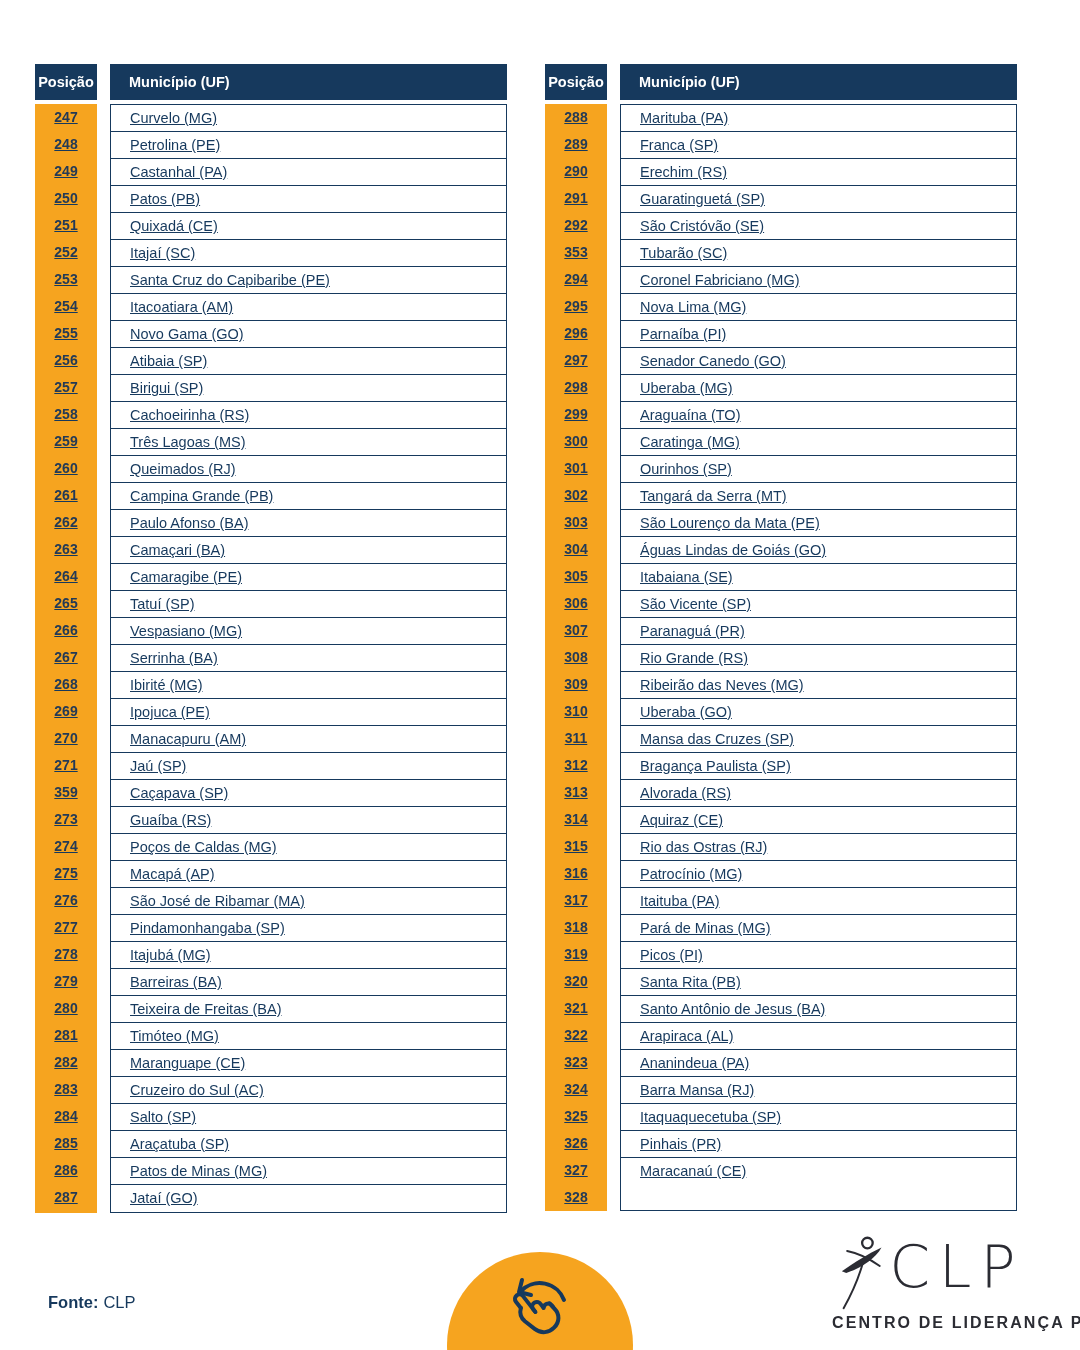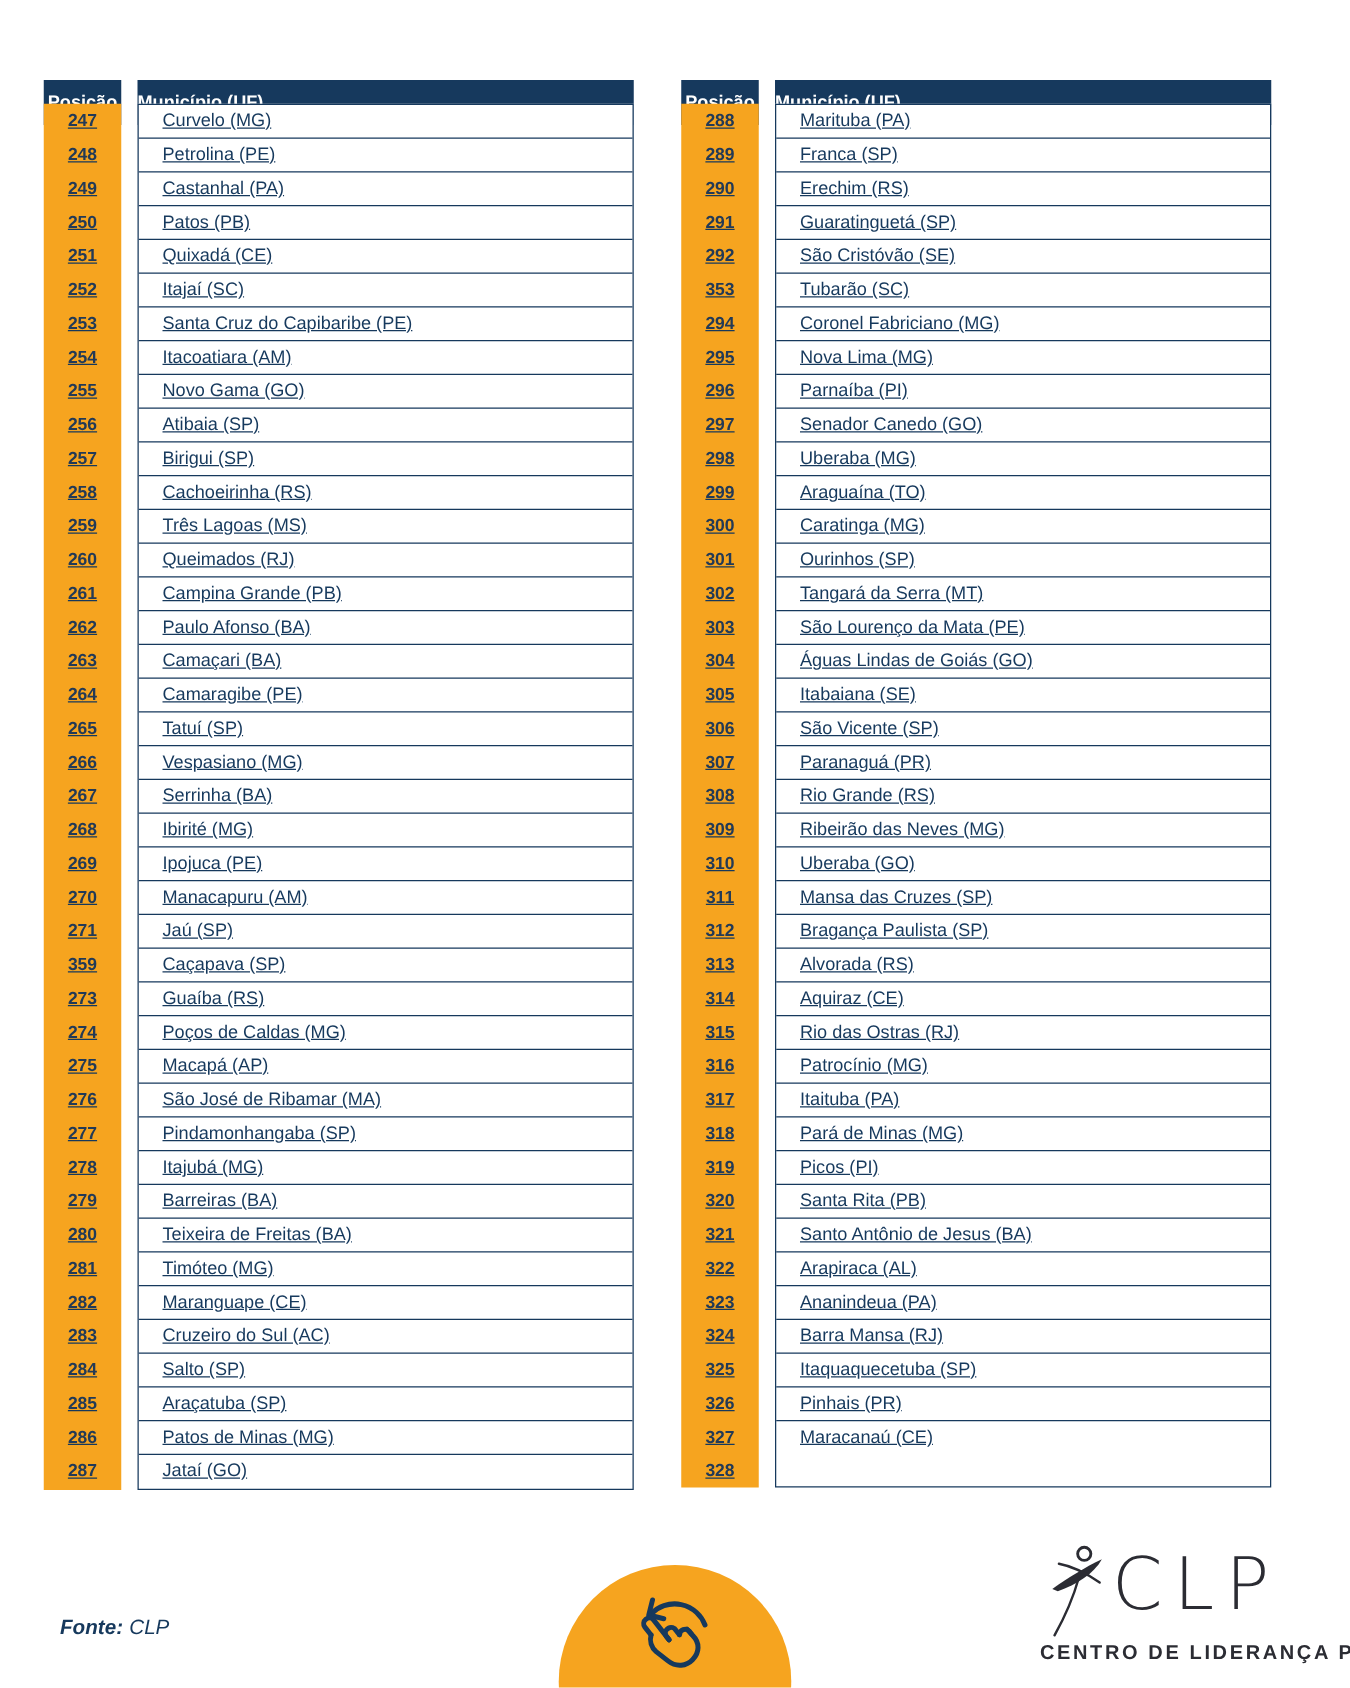--- a/index.html
+++ b/index.html
@@ -9,42 +9,42 @@
   }
   *{box-sizing:border-box;}
   html,body{margin:0;padding:0;}
   body{font-family:"Liberation Sans",sans-serif;background:#fff;}
   .page{
     position:relative;width:1080px;height:1350px;background:#ffffff;
     overflow:hidden;color:var(--navy);
   }
   .tables{position:absolute;left:35px;top:64px;display:flex;gap:38px;}
   .rank-table{width:472px;}
-  .thead{display:flex;gap:13px;height:19px;border-radius:14px;}
+  .thead{display:flex;gap:13px;height:40px;border-radius:14px;}
   .th{
     background:var(--navy);color:#ffffff;font-weight:bold;font-size:14.5px;
     line-height:36px;height:36px;
   }
   .pos-th{width:62px;text-align:center;flex:0 0 62px;}
-  .muni-th{flex:1;}
+  .muni-th{flex:1;padding-left:19px;}
   .tbody{display:flex;gap:13px;margin-top:0;text-decoration:underline;}
   .pos-col{flex:0 0 62px;background:var(--orange);}
   .pos-cell{
     height:27px;line-height:27px;text-align:center;
     font-size:14px;font-weight:600;color:#233a56;
   }
   .muni-col{flex:1;border:1px solid var(--navy);background:#ffffff;}
   .muni-cell{
     height:27px;line-height:26px;padding-left:19px;font-size:14.5px;
     color:var(--navy);border-bottom:1px solid var(--navy);
     white-space:nowrap;overflow:hidden;
   }
   .muni-cell:last-child{border-bottom:none;}
   .fonte{
-    position:absolute;left:48px;top:1293px;font-size:16.5px;font-style:italic;
+    position:absolute;left:48px;top:1293px;font-size:16.5px;
     color:var(--navy);
   }
   .fonte .lbl{font-weight:bold;margin-right:5px;}
   .swipe-circle{
     position:absolute;left:447px;top:1252px;width:186px;height:186px;
     border-radius:50%;background:var(--orange);
     display:flex;justify-content:center;align-items:flex-start;
   }
   .swipe-circle svg{margin-top:18px;}
   .clp-logo{position:absolute;right:48px;top:1236px;width:200px;text-align:center;}

